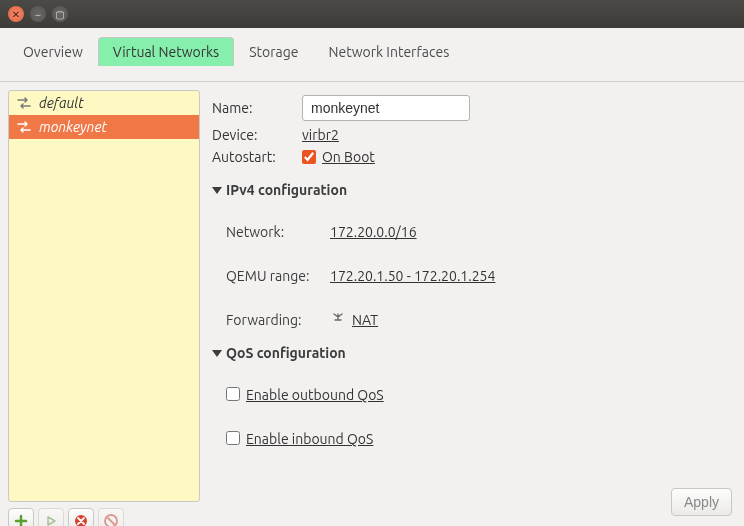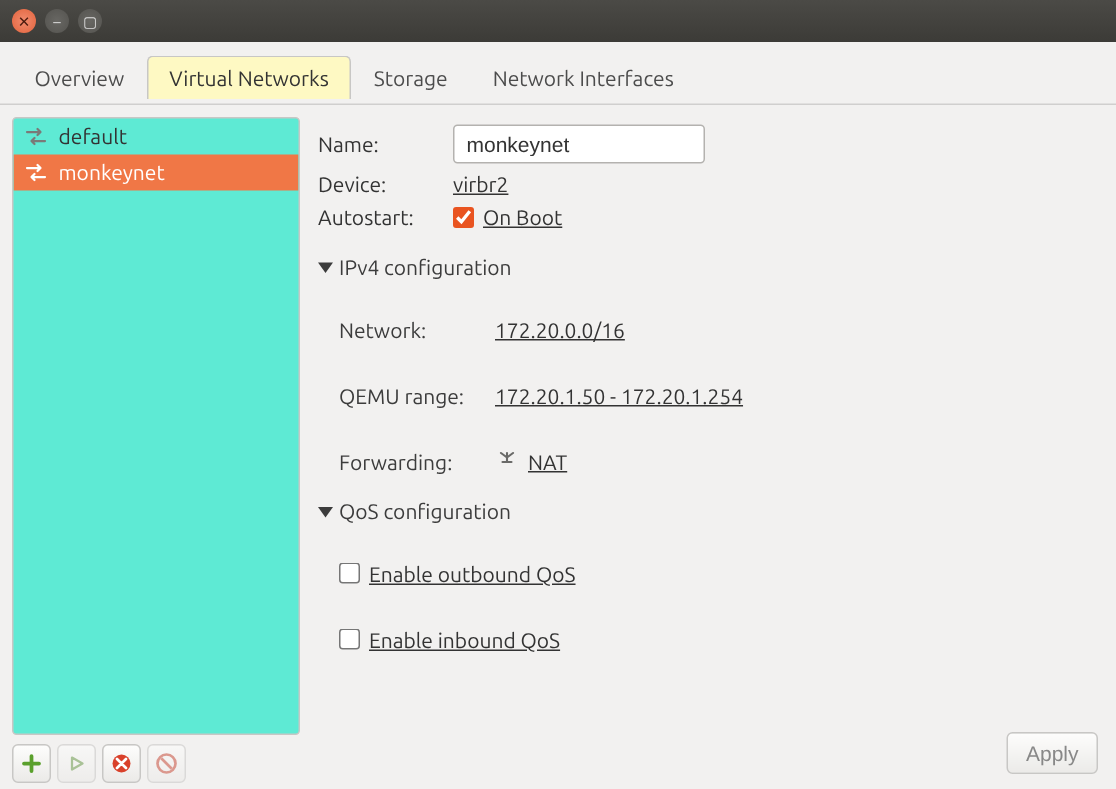--- a/index.html
+++ b/index.html
@@ -30,58 +30,59 @@
       font-size: 10px;
       color: #2b2b2b;
     }
     .winbtn.close { background: radial-gradient(#f28b6e, #e2633c); color: #4b1a0d;}
     .winbtn.min, .winbtn.max { background: radial-gradient(#686763, #54534f); color: #ddd;}
     .window-title { color: #dfdbd2; font-weight: bold; font-size: 14px; margin-left: 6px; white-space: nowrap;}
     
     .tabs {
       display: flex;
       align-items: flex-end;
-      padding: 8px 8px 4px 8px;
+      padding: 8px 8px 16px 8px;
       gap: 0;
       border-bottom: 1px solid #d0cfce;
       background: #f2f1f0;
     }
     .tab {
       padding: 6px 14px;
       border: 1px solid transparent;
       border-bottom: none;
       border-radius: 4px 4px 0 0;
       color: #4c4c4c;
       cursor: pointer;
       position: relative;
       top: 1px;
     }
     .tab.active {
-      background: #fef9c3;
+      background: #86efac;
       border-color: #c8c7c5;
       color: #333;
     }
     
     .main {
       display: flex;
       padding: 8px;
       gap: 6px;
       height: calc(526px - 28px - 38px);
     }
     .sidebar {
       width: 192px;
       display: flex;
       flex-direction: column;
     }
     .netlist {
       flex: 1;
-      background: #5eead4;
+      background: #fef9c3;
       border: 1px solid #c8c7c5;
       border-radius: 3px;
       overflow: auto;
+      font-style: italic;
     }
     .net-item {
       padding: 4px 8px;
       display: flex;
       align-items: center;
       gap: 8px;
       font-size: 14px;
       color: #333;
     }
     .net-item.selected {
@@ -149,21 +150,21 @@
       margin-left: 2px;
     }
     .checkbox {
       width: 14px; height: 14px;
       accent-color: #e95420;
     }
     .section-hdr {
       display: flex;
       align-items: center;
       gap: 4px;
-      font-weight: normal;
+      font-weight: bold;
       margin-top: 14px;
       margin-bottom: 2px;
     }
     .tri {
       width: 0; height: 0;
       border-left: 5px solid transparent;
       border-right: 5px solid transparent;
       border-top: 7px solid #3c3c3c;
     }
     .kv-row { display: flex; gap: 6px; padding: 2px 0 2px 14px; margin-top: 24px; }

